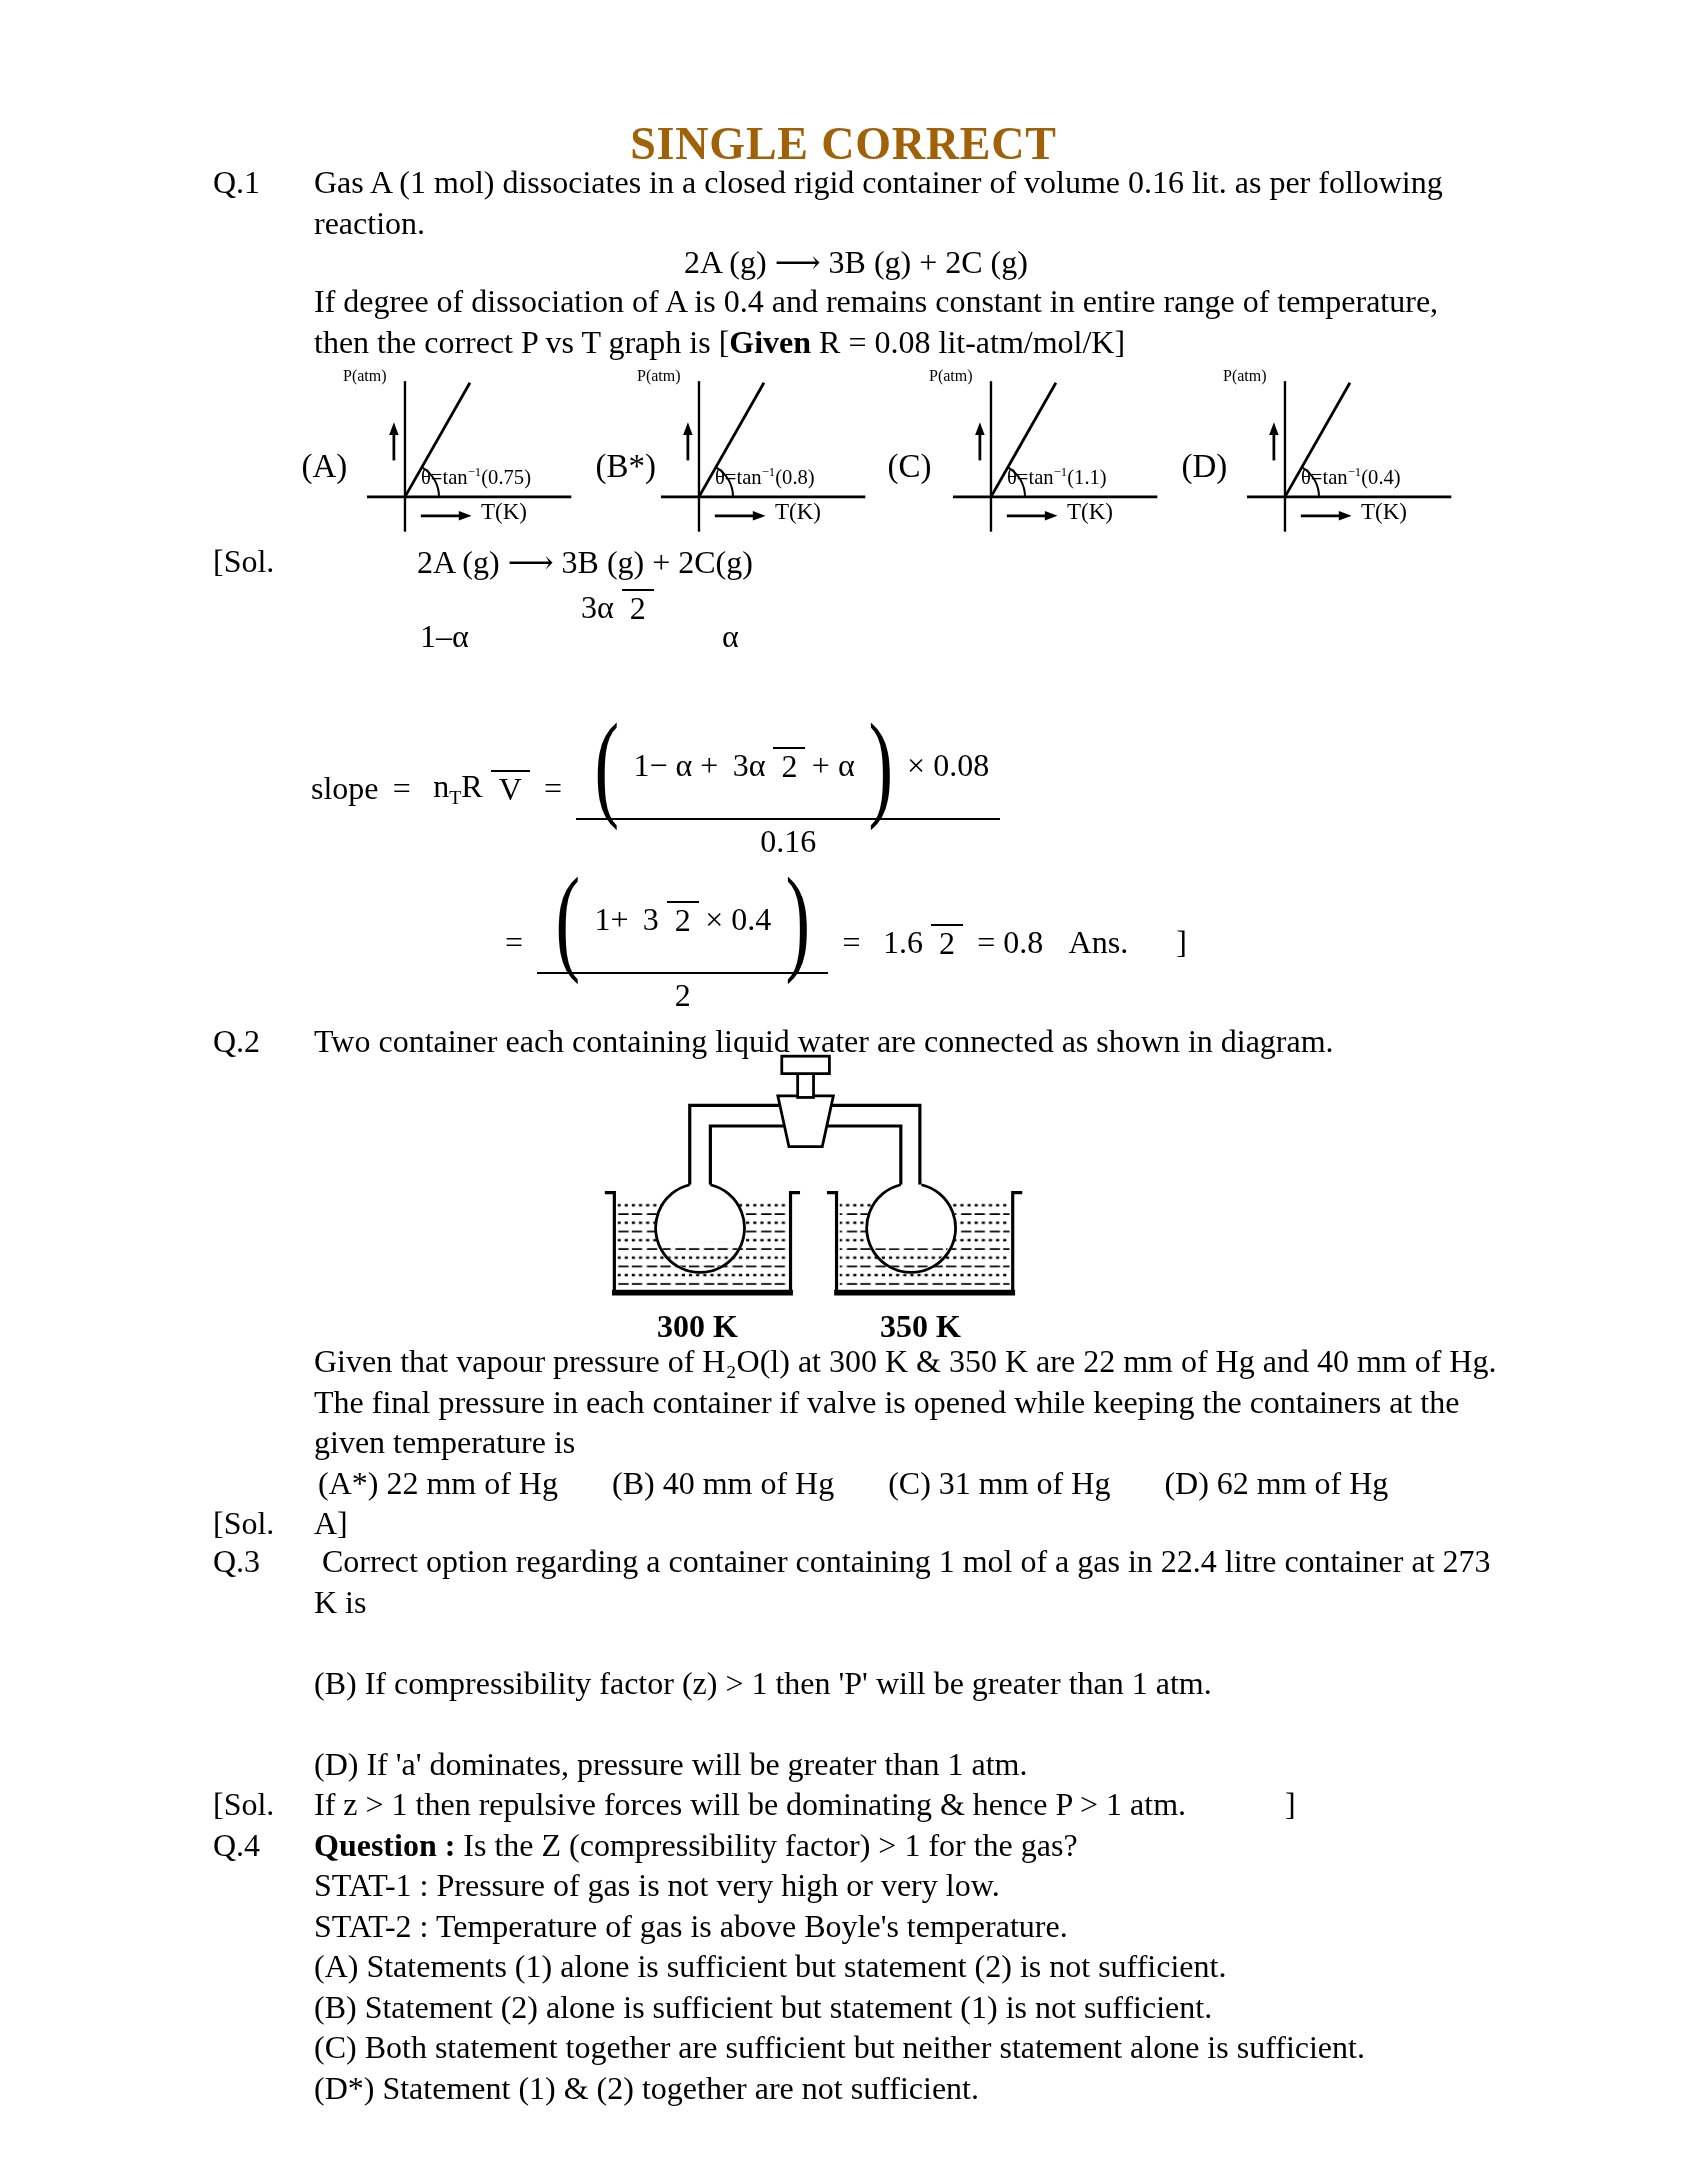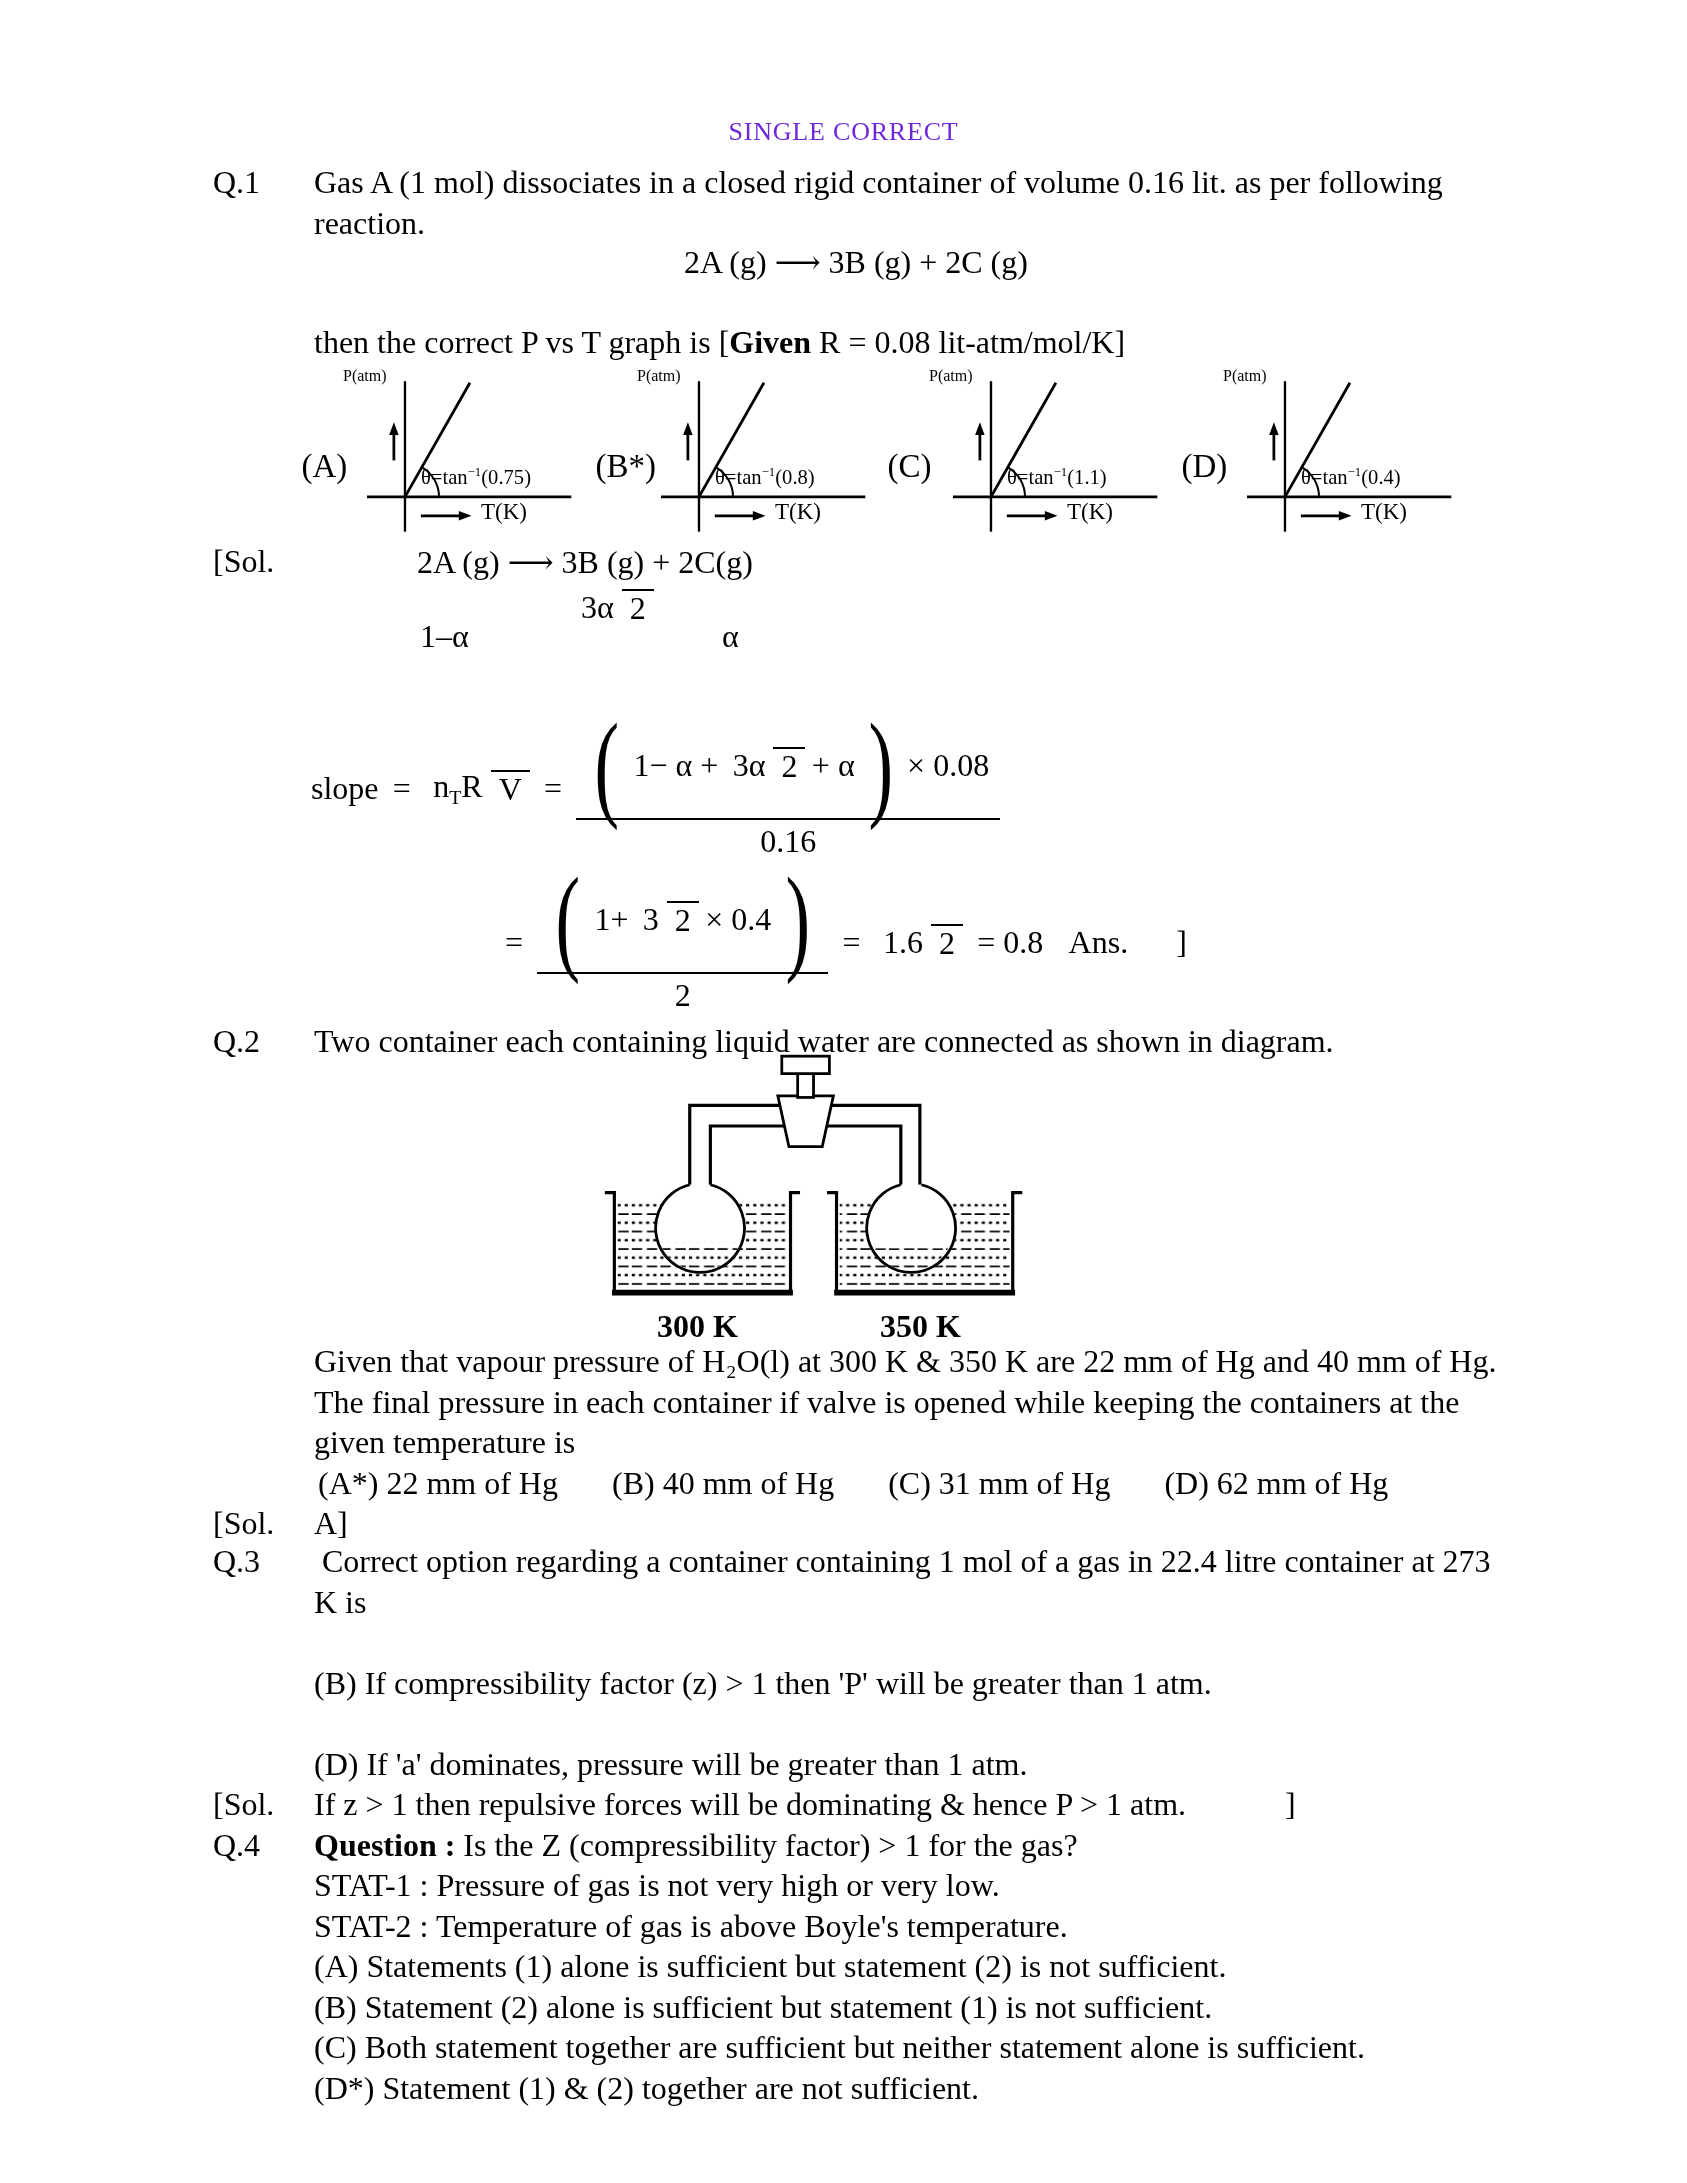--- a/index.html
+++ b/index.html
@@ -4,21 +4,21 @@
 <style>
   * { margin:0; padding:0; box-sizing:border-box; }
   html,body { background:#ffffff; }
   .page {
     position:relative; width:1687px; height:2183px; background:#fff;
     font-family:"Liberation Serif","DejaVu Serif","DejaVu Sans",serif;
     color:#000; font-size:32px; overflow:hidden;
   }
   .abs { position:absolute; white-space:nowrap; }
   .bold { font-weight:bold; }
-  .title { left:0; right:0; text-align:center; font-weight:normal; font-size:26px; color:#6d28d9; letter-spacing:0.8px; }
+  .title { left:0; right:0; text-align:center; font-weight:bold; font-size:46px; color:#a16207; letter-spacing:0.8px; }
   .qlabel { left:213px; }
   .qtext  { left:314px; }
   sup.neg { font-size:0.62em; }
   sub.small { font-size:0.62em; }
 
   
   .frac { display:inline-flex; flex-direction:row; align-items:center; text-align:center; vertical-align:middle; }
   .frac .num, .frac .den { padding:0 8px; line-height:1.12; }
   .frac .den { border-top:2.4px solid #000; }
   .eqrow { position:absolute; display:flex; align-items:center; height:167px; }
@@ -46,20 +46,21 @@
 <body>
 
 <div class="page">
 
   <div class="abs title" style="top:117px;">SINGLE CORRECT</div>
 
   <div class="abs qlabel" style="top:164px;">Q.1</div>
   <div class="abs qtext" style="top:164px;text-align:right;">Gas A (1 mol) dissociates in a closed rigid container of volume 0.16 lit. as per following</div>
   <div class="abs qtext" style="top:205px;">reaction.</div>
   <div class="abs" style="left:684px; top:243px;">2A (g) ⟶ 3B (g) + 2C (g)</div>
+  <div class="abs qtext" style="top:283px;">If degree of dissociation of  A  is 0.4 and remains constant in entire range of temperature,</div>
   <div class="abs qtext" style="top:324px;"><span>then the correct P vs T graph is [</span><span class="bold">Given</span><span> R = 0.08 lit-atm/mol/K]</span></div>
 
   <div class="graph-block" style="left:292px;">
     <span class="opt">(A)</span>
     <div class="gwrap">
       <svg width="238" height="179" viewBox="0 0 300 226">
         <line x1="78" y1="28" x2="78" y2="218" stroke="#000" stroke-width="3"></line>
         <line x1="30" y1="174" x2="288" y2="174" stroke="#000" stroke-width="3.5"></line>
         <line x1="78" y1="174" x2="160" y2="30" stroke="#000" stroke-width="3.5"></line>
         <path d="M 121 174 A 43 43 0 0 0 99.5 136.8" fill="none" stroke="#000" stroke-width="2.5"></path>

